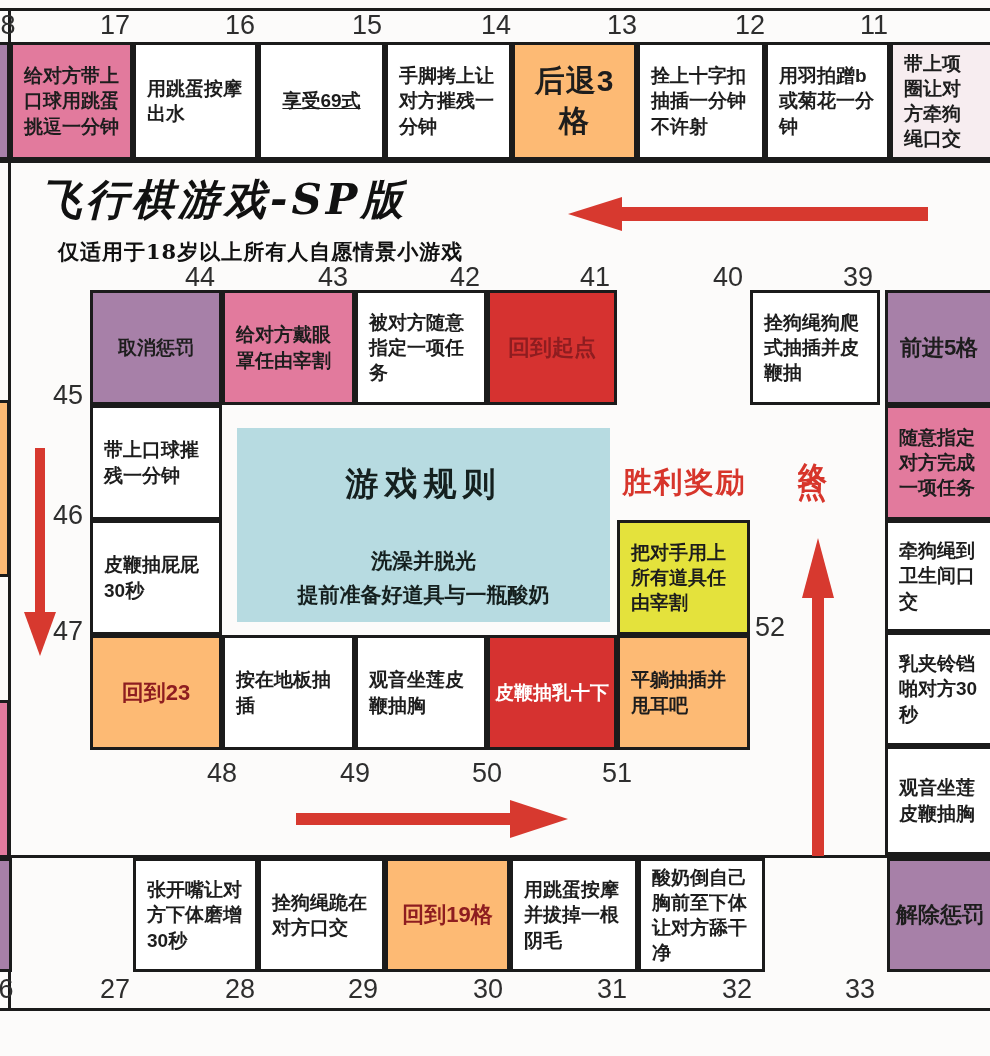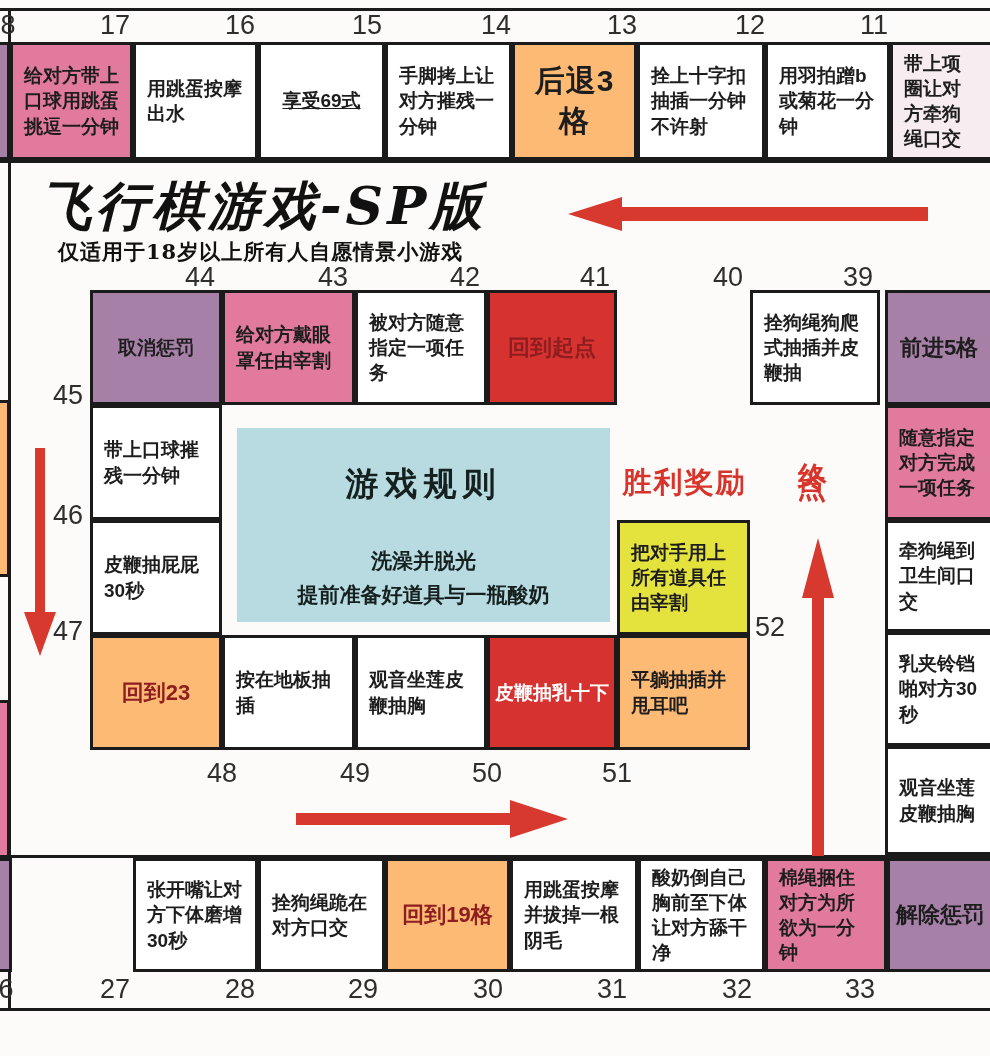--- a/index.html
+++ b/index.html
@@ -17,21 +17,21 @@
   .redbg{background:#d63230;}
   .yellow{background:#e4e23c;}
   .maroon{color:#8e1d20;}
   .white-t{color:#fff;}
   .big{font-size:30px;letter-spacing:1px;}
   .mid{font-size:22px;}
   .noright{border-right:none;}
   .sliver{position:absolute;box-sizing:border-box;border:3px solid #1b1b1b;border-left:none;}
   .num{position:absolute;width:44px;text-align:center;font-size:27px;color:#2e2e2e;font-weight:400;}
   .title-main{position:absolute;left:40px;top:172px;width:560px;font-family:"DejaVu Serif","Liberation Serif",serif;
-              font-style:italic;font-weight:bold;font-size:52px;color:#111;letter-spacing:4px;white-space:nowrap;}
+              font-style:italic;font-weight:bold;font-size:42px;color:#111;letter-spacing:4px;white-space:nowrap;}
   .title-sub{position:absolute;left:58px;top:238px;width:520px;font-family:"DejaVu Serif","Liberation Serif",serif;
              font-weight:bold;font-size:21px;color:#111;letter-spacing:1px;white-space:nowrap;}
   .rules{position:absolute;left:237px;top:428px;width:373px;height:194px;background:#b7dbe1;
          display:flex;flex-direction:column;align-items:center;text-align:center;}
   .rules-title{margin-top:34px;font-weight:bold;font-size:33px;letter-spacing:6px;color:#15201f;}
   .rules-l1{margin-top:40px;font-weight:bold;font-size:21px;color:#15201f;}
   .rules-l2{margin-top:6px;font-weight:bold;font-size:21px;color:#15201f;}
   .victory-label{position:absolute;left:592px;top:463px;width:185px;text-align:center;
                  font-weight:bold;font-size:29px;color:#d7352b;letter-spacing:2px;}
   .finish-label{position:absolute;left:794px;top:440px;writing-mode:vertical-rl;
@@ -203,23 +203,20 @@
     </div>
   <div class="cell c orange maroon mid" style="left:385px;top:858px;width:125px;height:114px;">
       <span>回到19格</span>
     </div>
   <div class="cell" style="left:510px;top:858px;width:128px;height:114px;">
       <span>用跳蛋按摩并拔掉一根阴毛</span>
     </div>
   <div class="cell" style="left:638px;top:858px;width:127px;height:114px;">
       <span>酸奶倒自己胸前至下体让对方舔干净</span>
     </div>
-  <div class="cell pink" style="left:765px;top:858px;width:122px;height:114px;">
-      <span>棉绳捆住对方为所欲为一分钟</span>
-    </div>
   <div class="cell c purple mid noright" style="left:887px;top:858px;width:103px;height:114px;">
       <span>解除惩罚</span>
     </div>
 
   <span class="num" style="left:-16px;top:974px;">6</span>
   <span class="num" style="left:93px;top:974px;">27</span>
   <span class="num" style="left:218px;top:974px;">28</span>
   <span class="num" style="left:341px;top:974px;">29</span>
   <span class="num" style="left:466px;top:974px;">30</span>
   <span class="num" style="left:590px;top:974px;">31</span>

